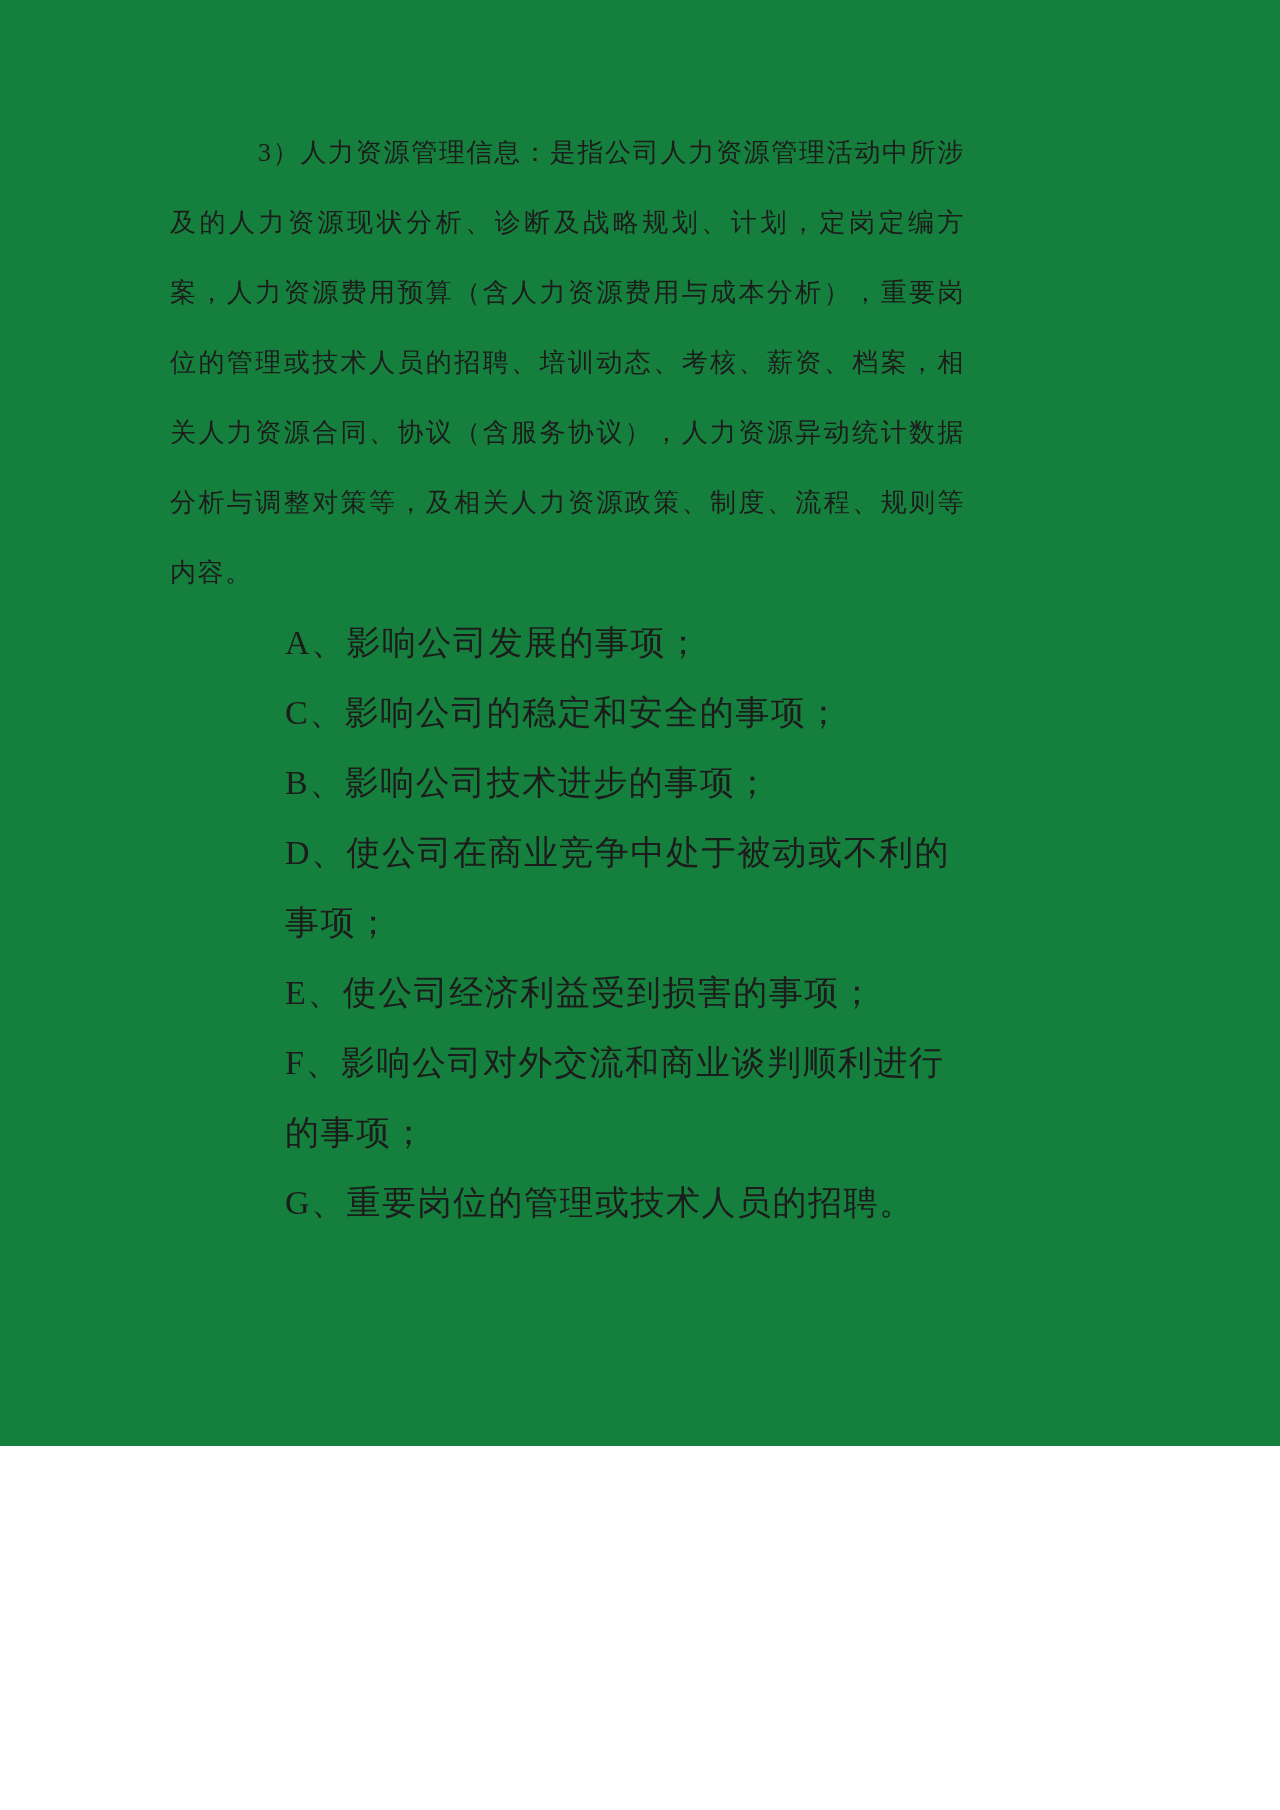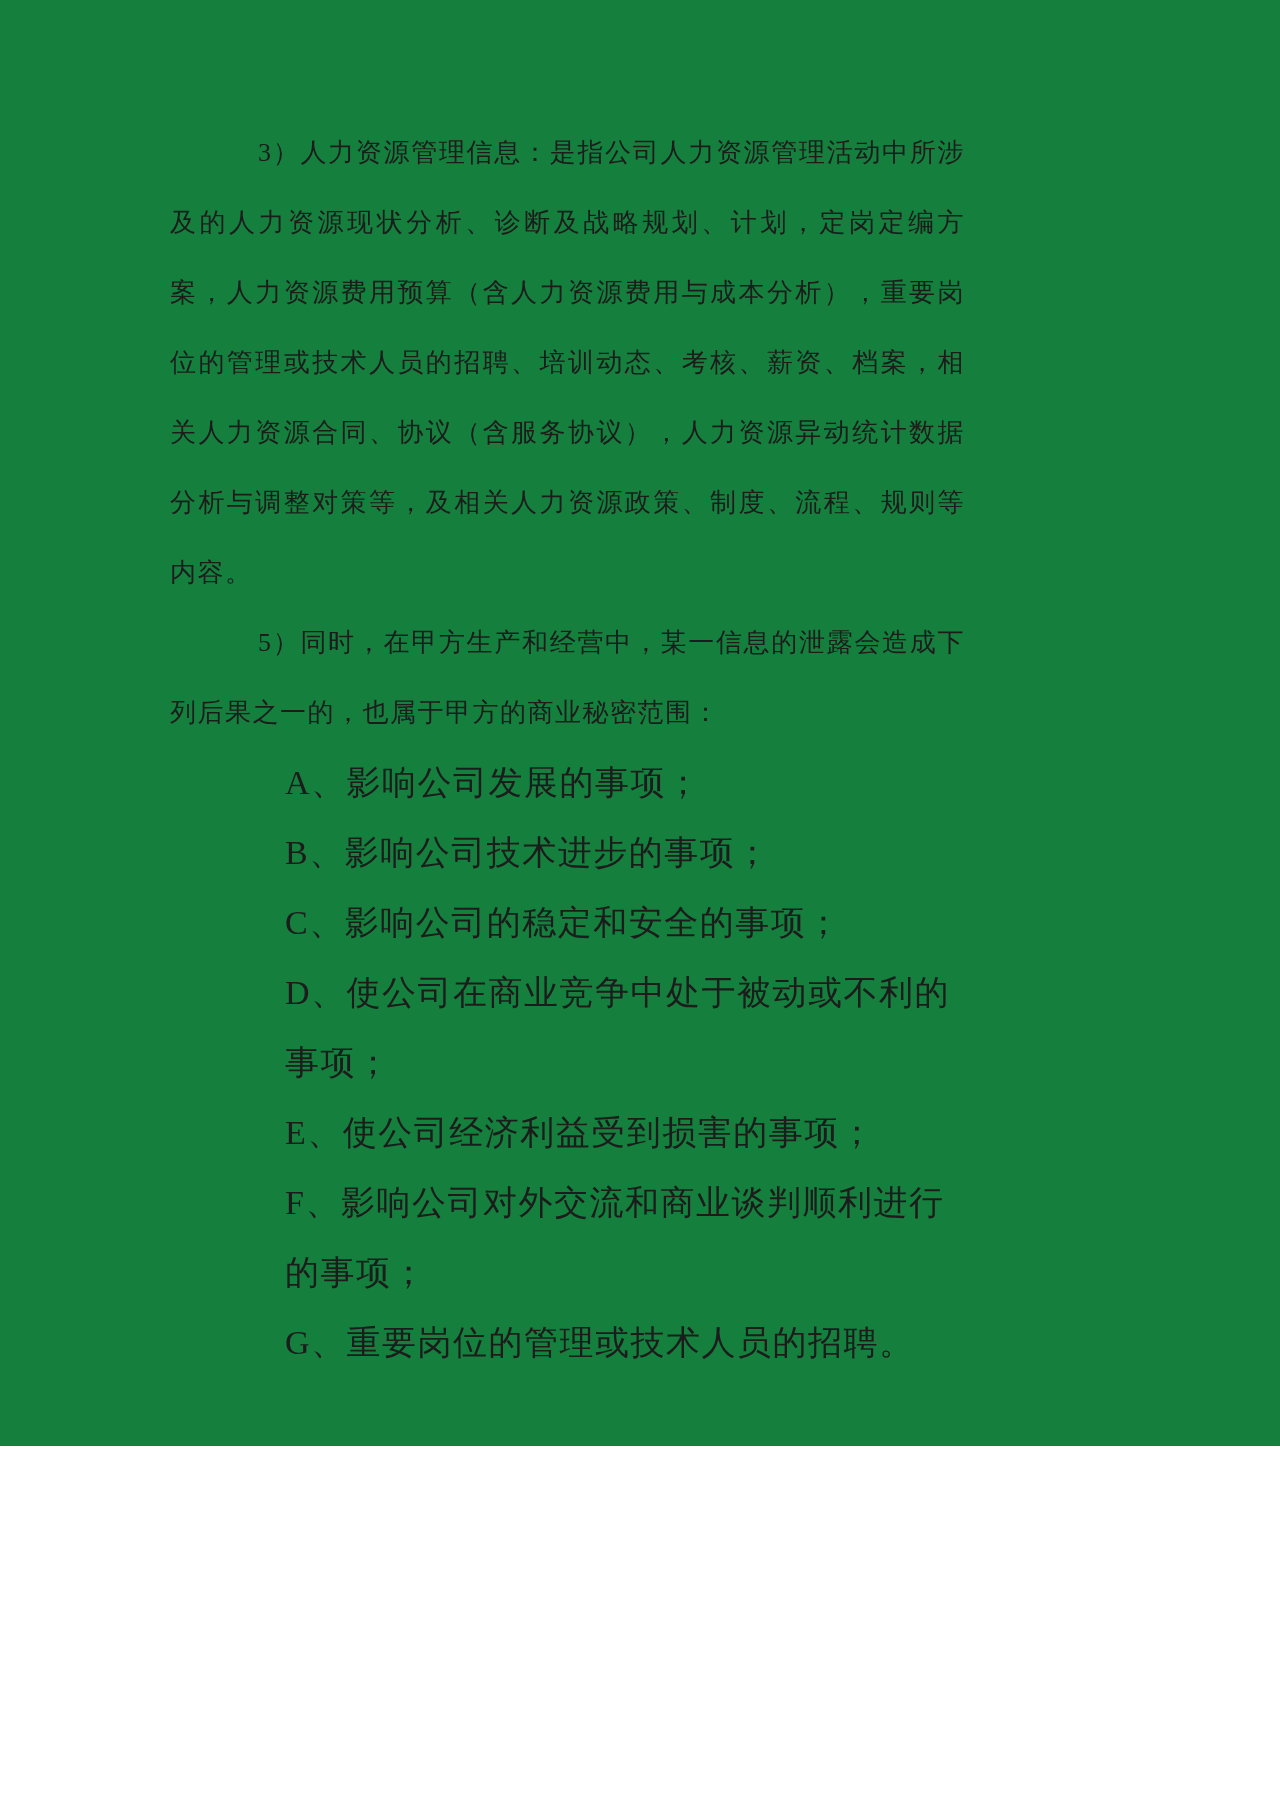--- a/index.html
+++ b/index.html
@@ -67,27 +67,26 @@
 </head>
 <body>
 
 <div class="page">
 
   <div class="content">
 
     <p class="para">3）人力资源管理信息：是指公司人力资源管理活动中所涉及的人力资源现状分析、诊断及战略规划、计划，定岗定编方案，人力资源费用预算（含人力资源费用与成本分析），重要岗位的管理或技术人员的招聘、培训动态、考核、薪资、档案，相关人力资源合同、协议（含服务协议），人力资源异动统计数据分析与调整对策等，及相关人力资源政策、制度、流程、规则等内容。</p>
 
 
-    <p class="para">5）同时，在甲方生产和经营中，某一信息的泄露会造成下列后果之一的，也属于甲方的商业秘密范围：</p>
 
     <p class="list-item">A、影响公司发展的事项；</p>
 
+    <p class="list-item">C、影响公司的稳定和安全的事项；</p>
+
     <p class="list-item">B、影响公司技术进步的事项；</p>
-
-    <p class="list-item">C、影响公司的稳定和安全的事项；</p>
 
     <p class="list-item">D、使公司在商业竞争中处于被动或不利的事项；</p>
 
     <p class="list-item">E、使公司经济利益受到损害的事项；</p>
 
     <p class="list-item">F、影响公司对外交流和商业谈判顺利进行的事项；</p>
 
     <p class="list-item">G、重要岗位的管理或技术人员的招聘。</p>
 
 

